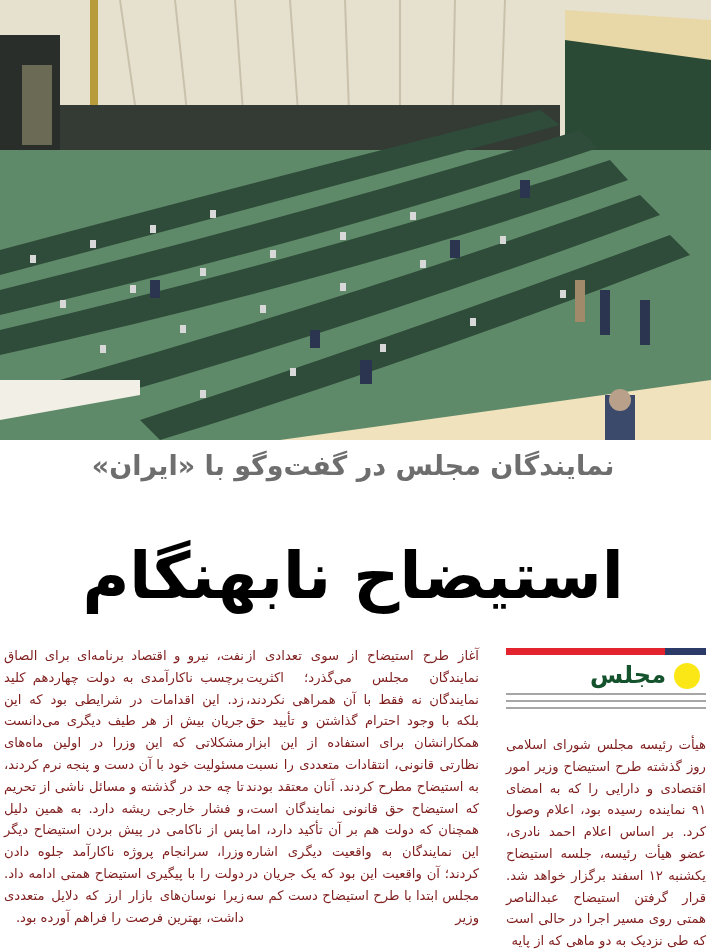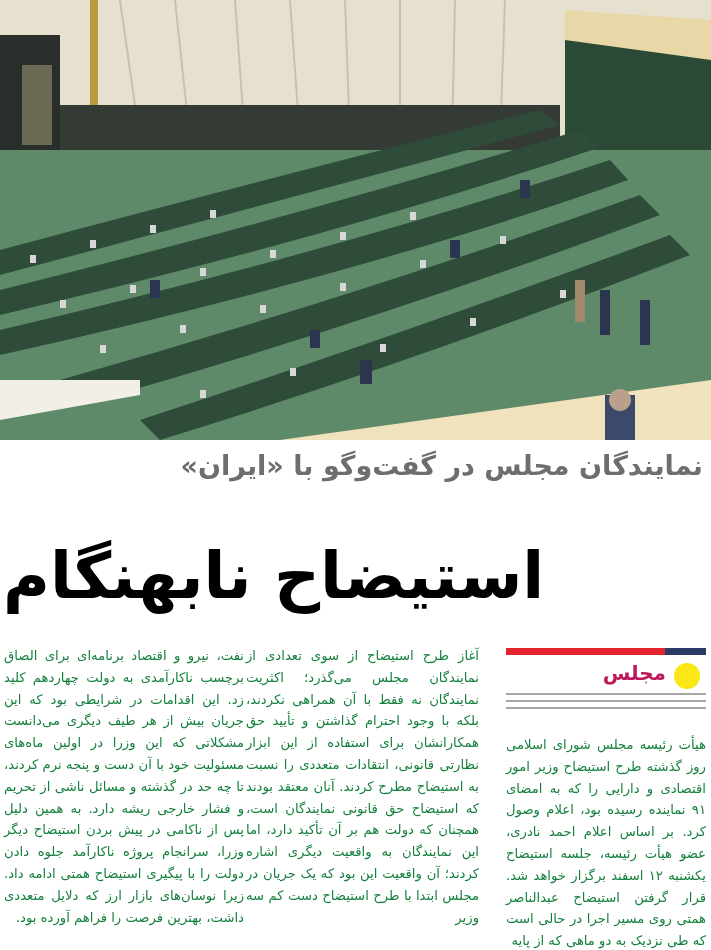--- a/index.html
+++ b/index.html
@@ -6,46 +6,46 @@
   body {
     width:711px; height:950px; background:#ffffff; overflow:hidden; position:relative;
     font-family:"DejaVu Sans", sans-serif; color:#1a1a1a;
   }
   .photo {
     position:absolute; left:0; top:0; width:711px; height:440px; overflow:hidden;
     background:#4a6b55;
   }
   .photo svg { display:block; }
   .kicker {
-    position:absolute; right:8px; top:446px; width:700px; direction:rtl; text-align:right;
+    position:absolute; right:8px; top:446px; width:700px; direction:rtl; text-align:center;
     color:#6e6e6e; font-weight:bold; font-size:27px; line-height:40px;
   }
   .headline {
-    position:absolute; right:8px; top:530px; width:700px; direction:rtl; text-align:left;
+    position:absolute; right:8px; top:530px; width:700px; direction:rtl; text-align:center;
     color:#000; font-weight:bold; font-size:64px; line-height:92px; letter-spacing:-1px;
   }
   .col {
     position:absolute; direction:rtl; text-align:justify; text-align-last:right;
-    font-size:13.2px; line-height:21.8px; color:#15803d;
+    font-size:13.2px; line-height:21.8px; color:#7f1d1d;
   }
   .col p { margin:0; }
   .col-right { left:506px; width:200px; top:734px; }
   .col-mid { left:246px; width:233px; top:645px; }
   .col-left { left:4px; width:240px; top:645px; }
   .section-box { position:absolute; left:506px; top:647px; width:200px; height:60px; }
   .bar { position:absolute; top:1px; height:7px; }
   .bar-red { left:0; width:159px; background:#e3232d; }
   .bar-navy { left:159px; width:41px; background:#2b3a66; }
   .dot {
     position:absolute; right:6px; top:16px; width:26px; height:26px; border-radius:50%;
     background:#fbe715;
   }
   .section-label {
-    position:absolute; right:40px; top:14px; direction:rtl; font-weight:bold; font-size:20px;
-    color:#be185d;
+    position:absolute; right:40px; top:14px; direction:rtl; font-weight:bold; font-size:24px;
+    color:#14532d;
   }
   .rule { position:absolute; left:0; width:200px; height:1.5px; background:#a6a6a6; }
 </style>
 </head>
 <body>
 
 <div class="photo">
   <svg width="711" height="440" viewBox="0 0 711 440" xmlns="http://www.w3.org/2000/svg">
     <rect x="0" y="0" width="711" height="440" fill="#5f8a69"></rect>
     <rect x="0" y="0" width="711" height="150" fill="#e6e0cf"></rect>

